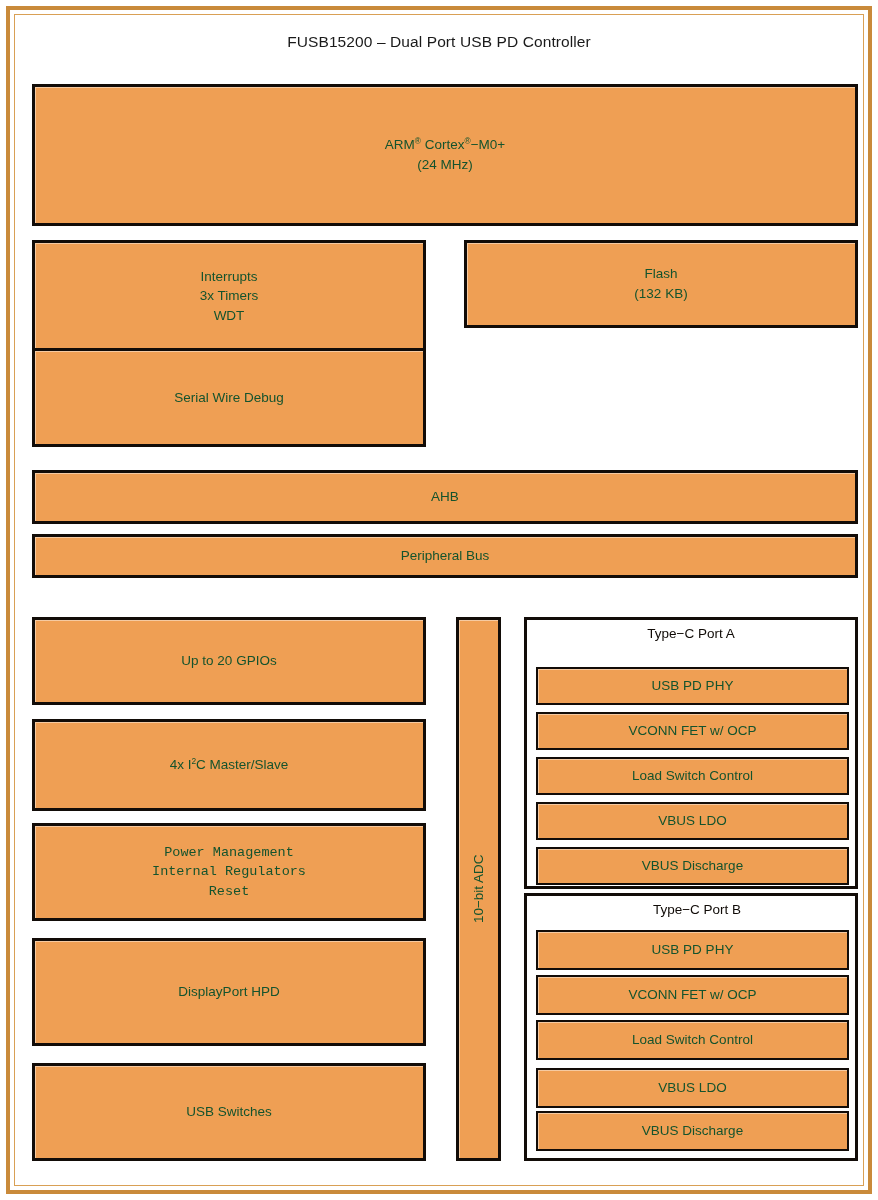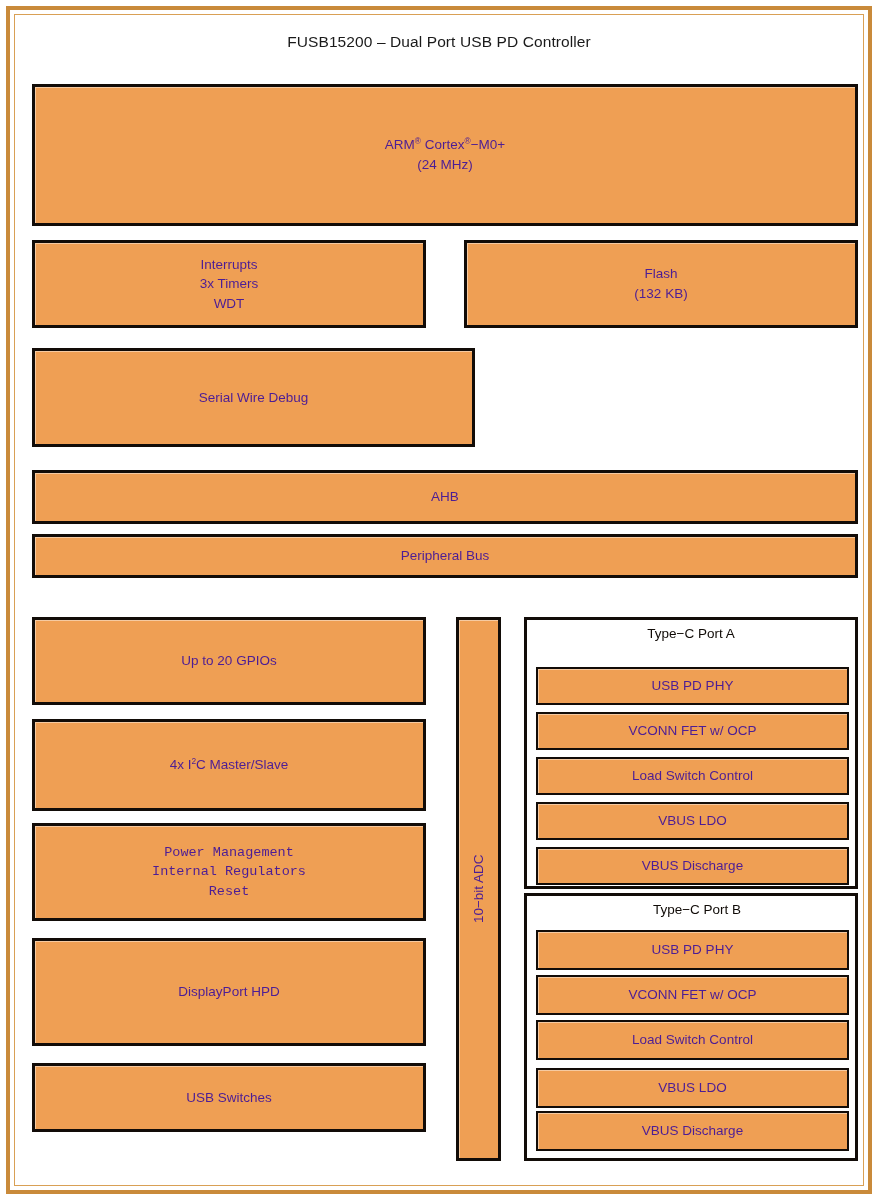--- a/index.html
+++ b/index.html
@@ -69,21 +69,21 @@
   
   .blk {
     position: absolute;
     background: #ef9f54;
     border: 3px solid #120c08;
     box-sizing: border-box;
     display: flex;
     flex-direction: column;
     align-items: center;
     justify-content: center;
-    color: #4c1d95;
+    color: #14532d;
     font-size: 13.5px;
     line-height: 1.45;
     text-align: center;
     box-shadow: 1px 1px 0 0 rgba(255,255,255,0.45) inset;
   }
   .blk .ln { display: block; white-space: nowrap; }
 
   
   .blk.thin {
     border-width: 2.5px;
@@ -128,32 +128,32 @@
 
   <div id="canvas">
 
     <div id="page-title">FUSB15200 – Dual Port USB PD Controller</div>
 
     <div class="blk" style="left:32px; top:84px; width:826px; height:142px;">
       <span class="ln"><span>ARM</span><sup>®</sup><span> Cortex</span><sup>®</sup><span>−M0+</span></span>
       <span class="ln">(24 MHz)</span>
     </div>
 
-    <div class="blk" style="left:32px; top:240px; width:394px; height:88px;">
+    <div class="blk" style="left:32px; top:240px; width:394px; height:112px;">
       <span class="ln">Interrupts</span>
       <span class="ln">3x Timers</span>
       <span class="ln">WDT</span>
     </div>
 
     <div class="blk" style="left:464px; top:240px; width:394px; height:88px;">
       <span class="ln">Flash</span>
       <span class="ln">(132 KB)</span>
     </div>
 
-    <div class="blk" style="left:32px; top:348px; width:443px; height:99px;text-align:right;">
+    <div class="blk" style="left:32px; top:348px; width:394px; height:99px;text-align:right;">
       <span class="ln">Serial Wire Debug</span>
     </div>
 
 
     <div class="blk" style="left:32px; top:470px; width:826px; height:54px;text-align:right;">
       <span class="ln">AHB</span>
     </div>
 
     <div class="blk" style="left:32px; top:534px; width:826px; height:44px;">
       <span class="ln">Peripheral Bus</span>
@@ -170,21 +170,21 @@
     <div class="blk" style="left:32px; top:823px; width:394px; height:98px;font-family:Liberation Mono, monospace;">
       <span class="ln">Power Management</span>
       <span class="ln">Internal Regulators</span>
       <span class="ln">Reset</span>
     </div>
 
     <div class="blk" style="left:32px; top:938px; width:394px; height:108px;">
       <span class="ln">DisplayPort HPD</span>
     </div>
 
-    <div class="blk" style="left:32px; top:1063px; width:394px; height:69px;">
+    <div class="blk" style="left:32px; top:1063px; width:394px; height:98px;">
       <span class="ln">USB Switches</span>
     </div>
 
     <div class="blk" style="left:456px; top:617px; width:45px; height:544px;">
       <span class="vert-label">10−bit ADC</span>
     </div>
 
     <div class="group" style="left:524px; top:617px; width:334px; height:272px;">
       <div class="group-title" style="top:6px;">Type−C Port A</div>
       <div class="blk thin" style="left:9px; top:47px; width:313px; height:38px;">

